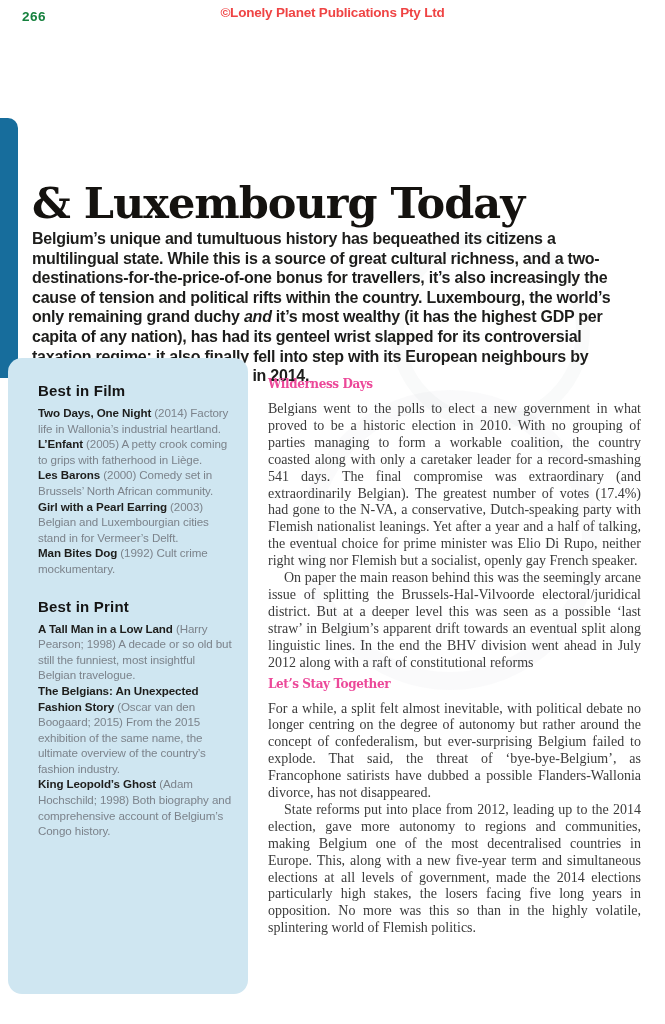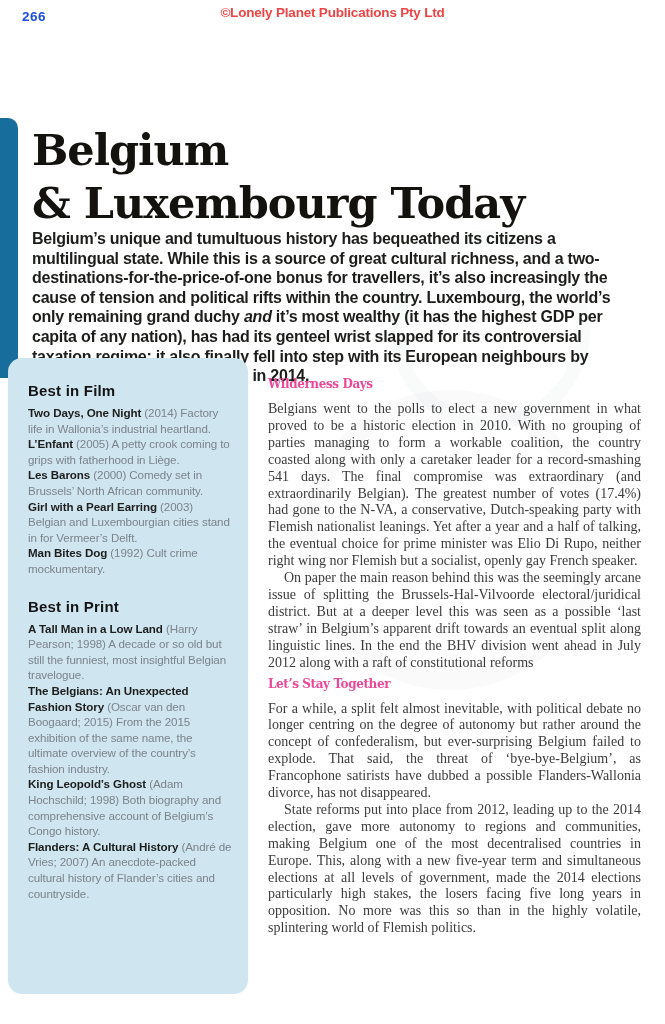--- a/index.html
+++ b/index.html
@@ -8,21 +8,21 @@
     position: relative;
     background: #ffffff;
     font-family: "Liberation Sans", sans-serif;
     overflow: hidden;
     color: #1d1d1b;
   }
 
   
   .page-number {
     position: absolute; left: 22px; top: 9px;
-    font-size: 13.5px; font-weight: bold; color: #1d4ed8;
+    font-size: 13.5px; font-weight: bold; color: #15803d;
     letter-spacing: 0.5px;
   }
   .copyright {
     position: absolute; left: 0; right: 0; top: 5px;
     text-align: center;
     font-size: 13.5px; font-weight: bold;
     color: #ef4444; letter-spacing: -0.2px;
   }
 
   
@@ -56,21 +56,21 @@
     text-align: left;
   }
   .intro em { font-style: italic; }
 
   
   .sidebar {
     position: absolute; left: 8px; top: 358px;
     width: 240px; height: 636px;
     background: #cfe6f1;
     border-radius: 14px;
-    padding: 24px 14px 18px 20px;
+    padding: 24px 14px 18px 30px;
   }
   .sb-heading {
     font-size: 15px; font-weight: bold; color: #141414;
     letter-spacing: 0.2px; margin-bottom: 6px;
   }
   .sb-section + .sb-section { margin-top: 21px; }
   .sb-item {
     font-size: 11.6px; line-height: 15.6px;
     color: #7c838b; letter-spacing: -0.1px;
   }
@@ -99,21 +99,21 @@
 
 <div class="wm wm1"></div>
 <div class="wm wm2"></div>
 
 <div class="page-number">266</div>
 <div class="copyright">©Lonely Planet Publications Pty Ltd</div>
 
 <div class="side-tab"></div>
 
 <h1 class="chapter-title">
-  <span>Belgium</span><br>
+  <br>
   <span>&amp; Luxembourg Today</span>
 </h1>
 
 <p class="intro"><span>Belgium’s unique and tumultuous history has bequeathed its citizens a multilingual state. While this is a source of great cultural richness, and a two-destinations-for-the-price-of-one bonus for travellers, it’s also increasingly the cause of tension and political rifts within the country. Luxembourg, the world’s only remaining grand duchy </span><em>and</em><span> it’s most wealthy (it has the highest GDP per capita of any nation), has had its genteel wrist slapped for its controversial taxation regime; it also finally fell into step with its European neighbours by legalising same-sex marriage in 2014.</span></p>
 
 <aside class="sidebar">
 
   <div class="sb-section">
     <div class="sb-heading">Best in Film</div>
     <p class="sb-item"><span class="t">Two Days, One Night</span> <span>(2014) Factory life in Wallonia’s industrial heartland.</span></p>
@@ -121,21 +121,20 @@
     <p class="sb-item"><span class="t">Les Barons</span> <span>(2000) Comedy set in Brussels’ North African community.</span></p>
     <p class="sb-item"><span class="t">Girl with a Pearl Earring</span> <span>(2003) Belgian and Luxembourgian cities stand in for Vermeer’s Delft.</span></p>
     <p class="sb-item"><span class="t">Man Bites Dog</span> <span>(1992) Cult crime mockumentary.</span></p>
   </div>
 
   <div class="sb-section">
     <div class="sb-heading">Best in Print</div>
     <p class="sb-item"><span class="t">A Tall Man in a Low Land</span> <span>(Harry Pearson; 1998) A decade or so old but still the funniest, most insightful Belgian travelogue.</span></p>
     <p class="sb-item"><span class="t">The Belgians: An Unexpected Fashion Story</span> <span>(Oscar van den Boogaard; 2015) From the 2015 exhibition of the same name, the ultimate overview of the country’s fashion industry.</span></p>
     <p class="sb-item"><span class="t">King Leopold’s Ghost</span> <span>(Adam Hochschild; 1998) Both biography and comprehensive account of Belgium’s Congo history.</span></p>
-    <p class="sb-item"><span class="t">Flanders: A Cultural History</span> <span>(André de Vries; 2007) An anecdote-packed cultural history of Flander’s cities and countryside.</span></p>
   </div>
 
 </aside>
 
 <main class="main-col">
 
   <section class="m-section">
     <h2 class="m-heading">Wilderness Days</h2>
     <p class="para">Belgians went to the polls to elect a new government in what proved to be a historic election in 2010. With no grouping of parties managing to form a workable coalition, the country coasted along with only a caretaker leader for a record-smashing 541 days. The final compromise was extraordinary (and extraordinarily Belgian). The greatest number of votes (17.4%) had gone to the N-VA, a conservative, Dutch-speaking party with Flemish nationalist leanings. Yet after a year and a half of talking, the eventual choice for prime minister was Elio Di Rupo, neither right wing nor Flemish but a socialist, openly gay French speaker.</p>
     <p class="para">On paper the main reason behind this was the seemingly arcane issue of splitting the Brussels-Hal-Vilvoorde electoral/juridical district. But at a deeper level this was seen as a possible ‘last straw’ in Belgium’s apparent drift towards an eventual split along linguistic lines. In the end the BHV division went ahead in July 2012 along with a raft of constitutional reforms</p>

